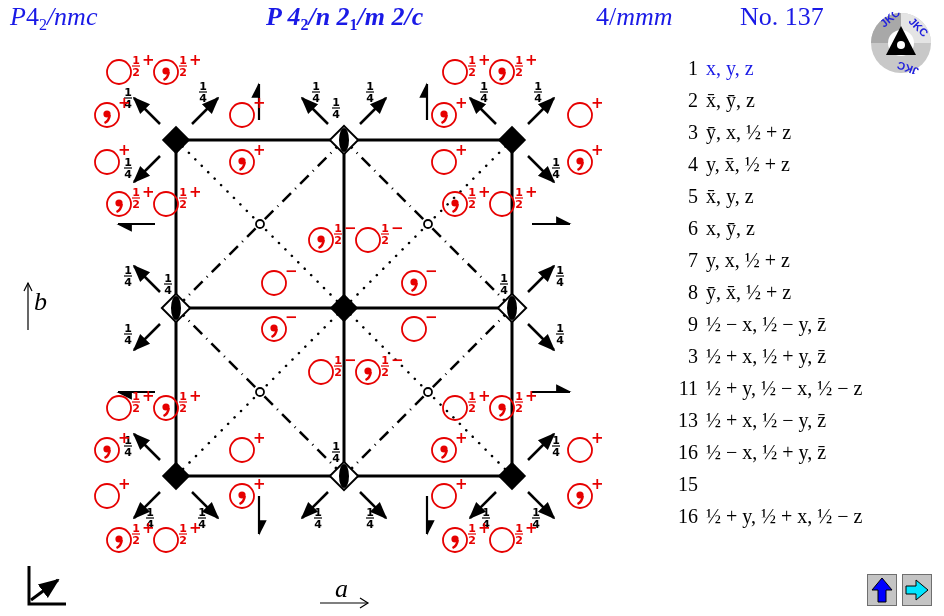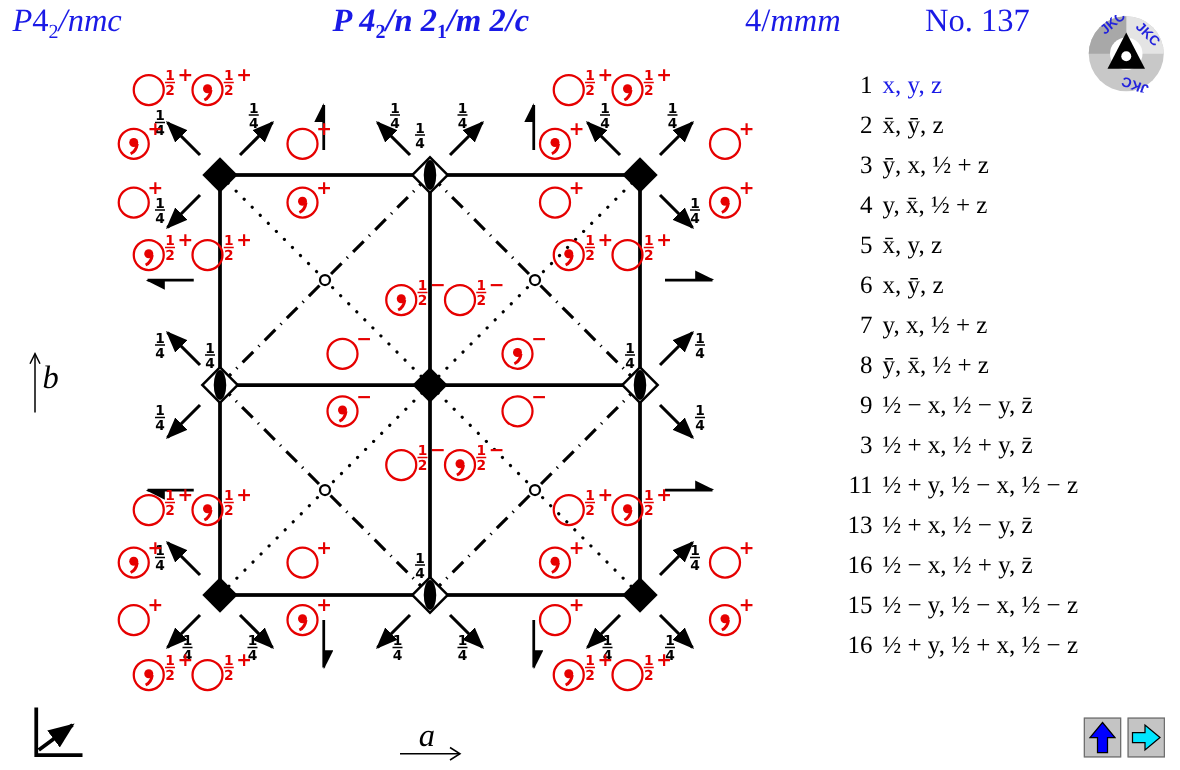--- a/index.html
+++ b/index.html
@@ -472,21 +472,20 @@
     <div class="op">
       <span class="n">13</span>
       <span class="e">½ + x, ½ − y, z̄</span>
     </div>
     <div class="op">
       <span class="n">16</span>
       <span class="e">½ − x, ½ + y, z̄</span>
     </div>
     <div class="op">
       <span class="n">15</span>
-      <span class="e">½ − y, ½ − x, ½ − z</span>
     </div>
     <div class="op">
       <span class="n">16</span>
       <span class="e">½ + y, ½ + x, ½ − z</span>
     </div>
   </div>
 
 <div class="nav" id="nav-up" title="up">
   <svg width="22" height="28" viewBox="0 0 22 28">
       <polygon points="11,2 21,14 15,14 15,26 7,26 7,14 1,14" fill="#0000ff" stroke="#000" stroke-width="1"></polygon>

